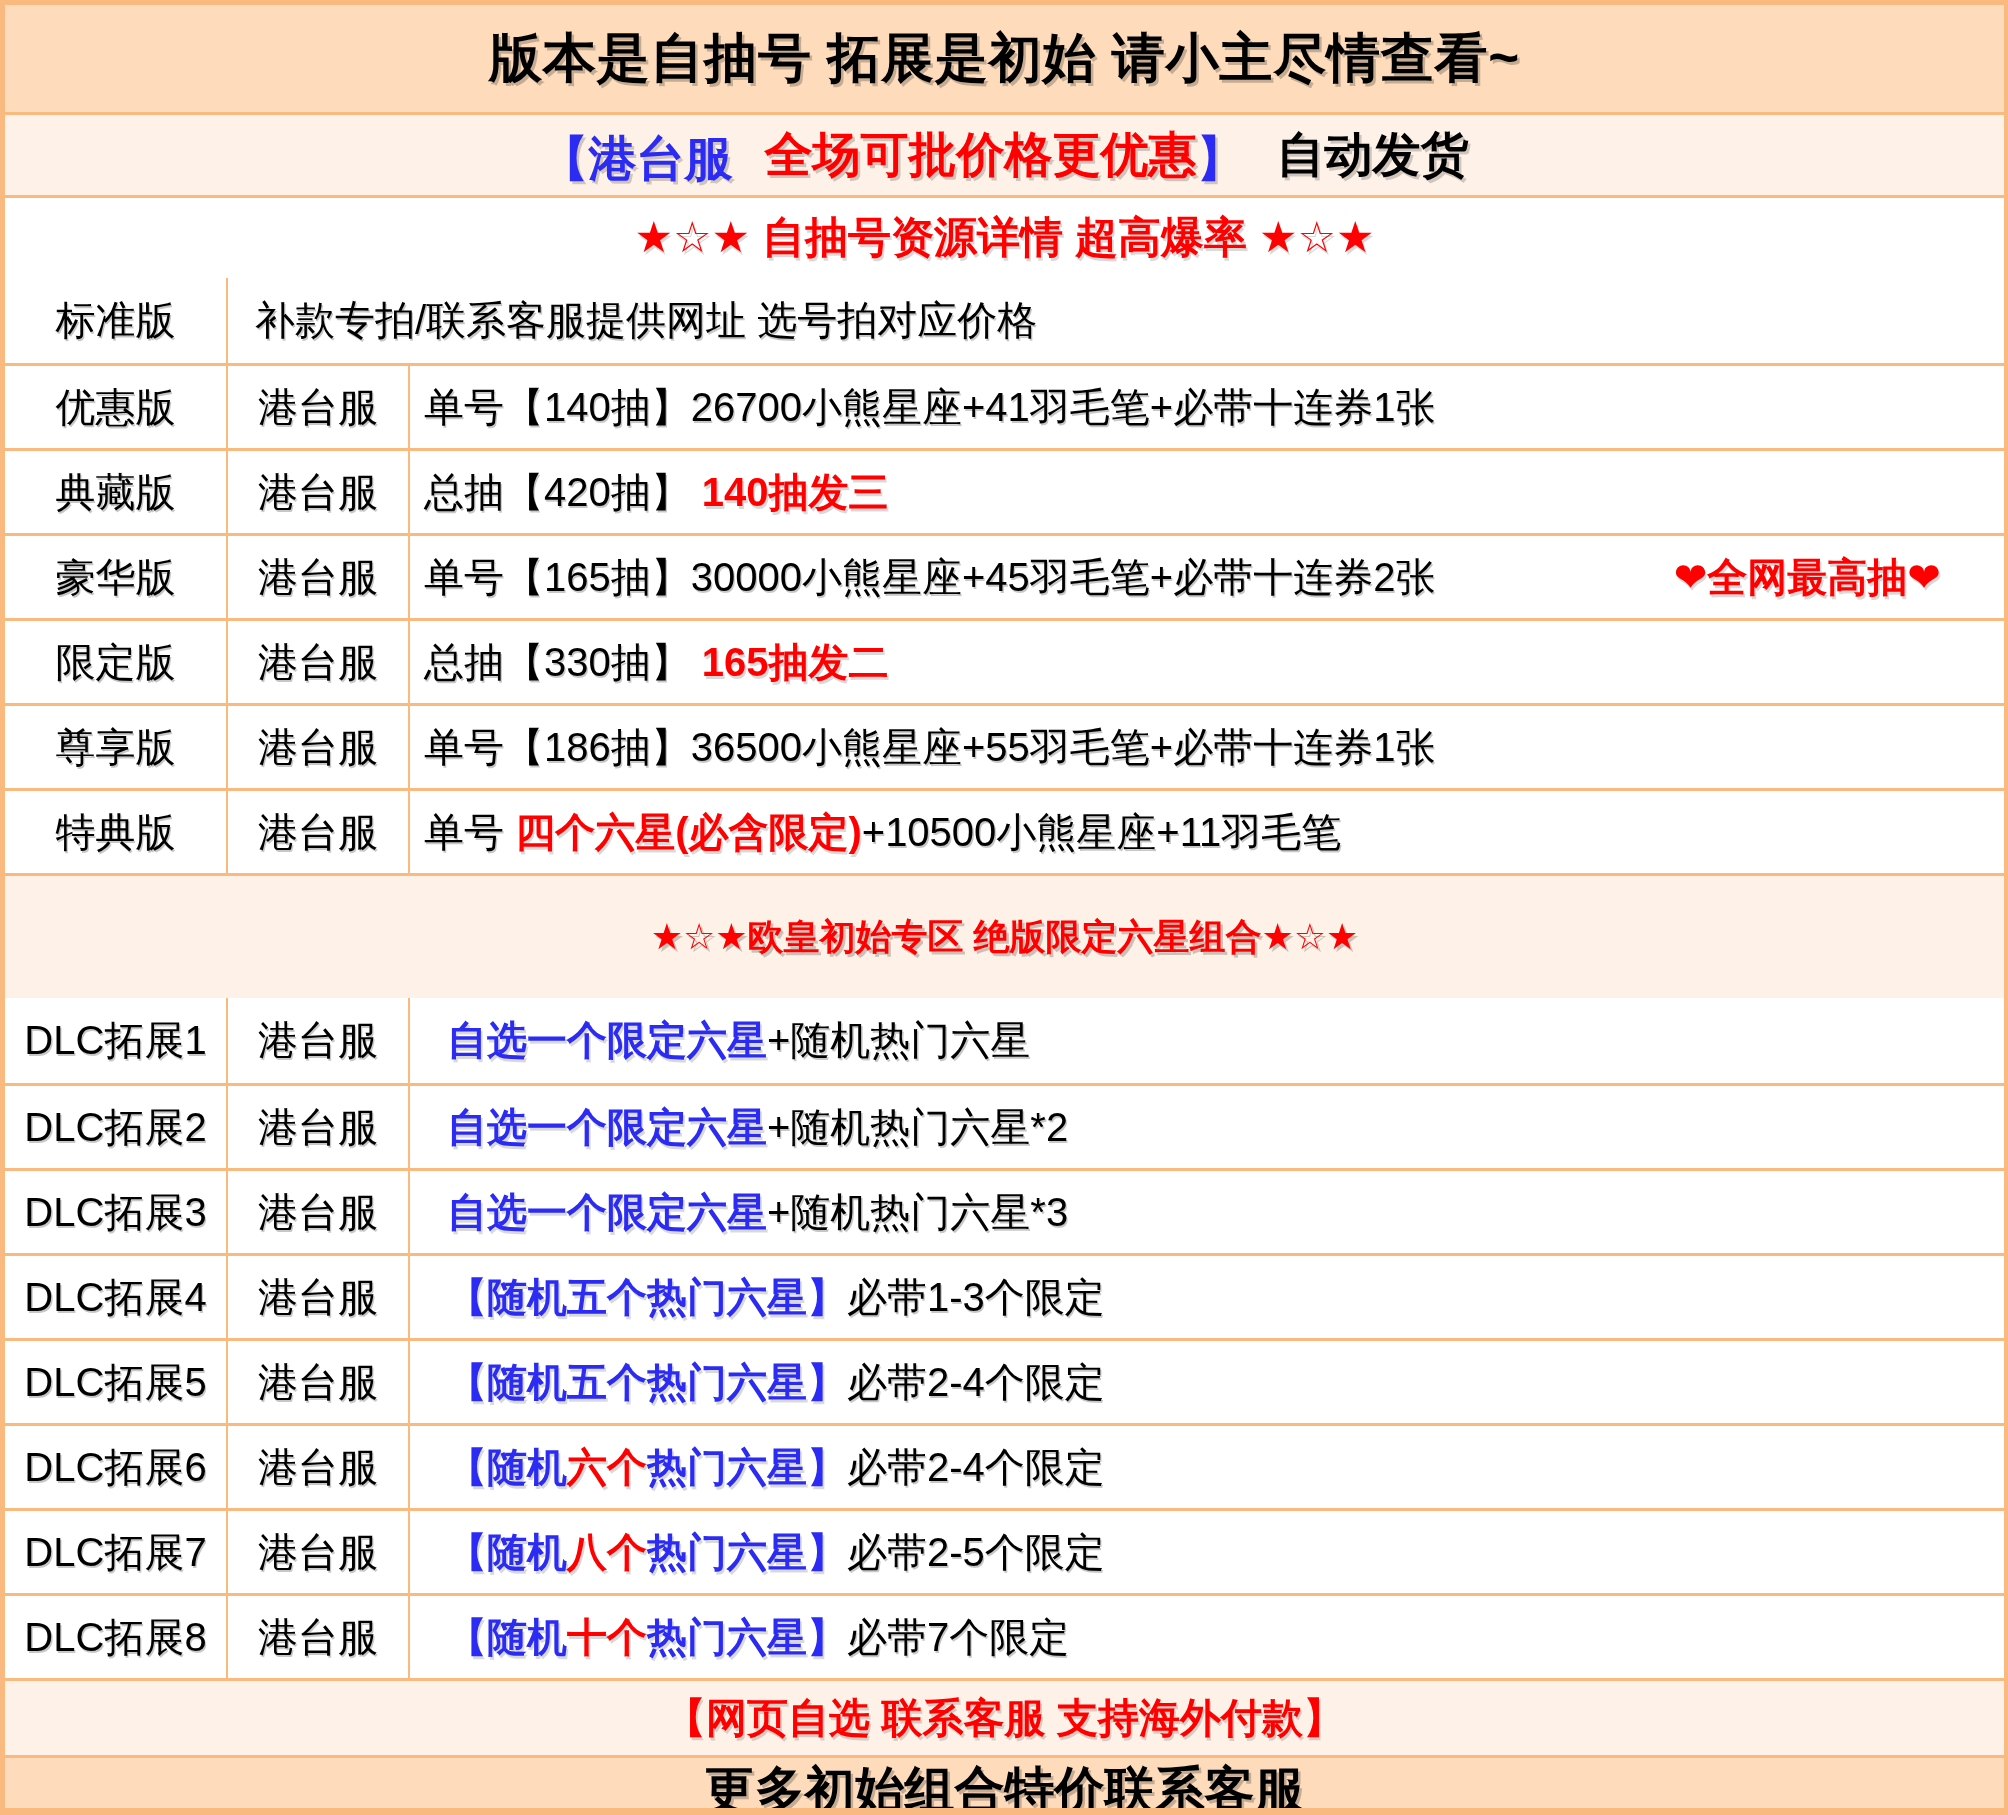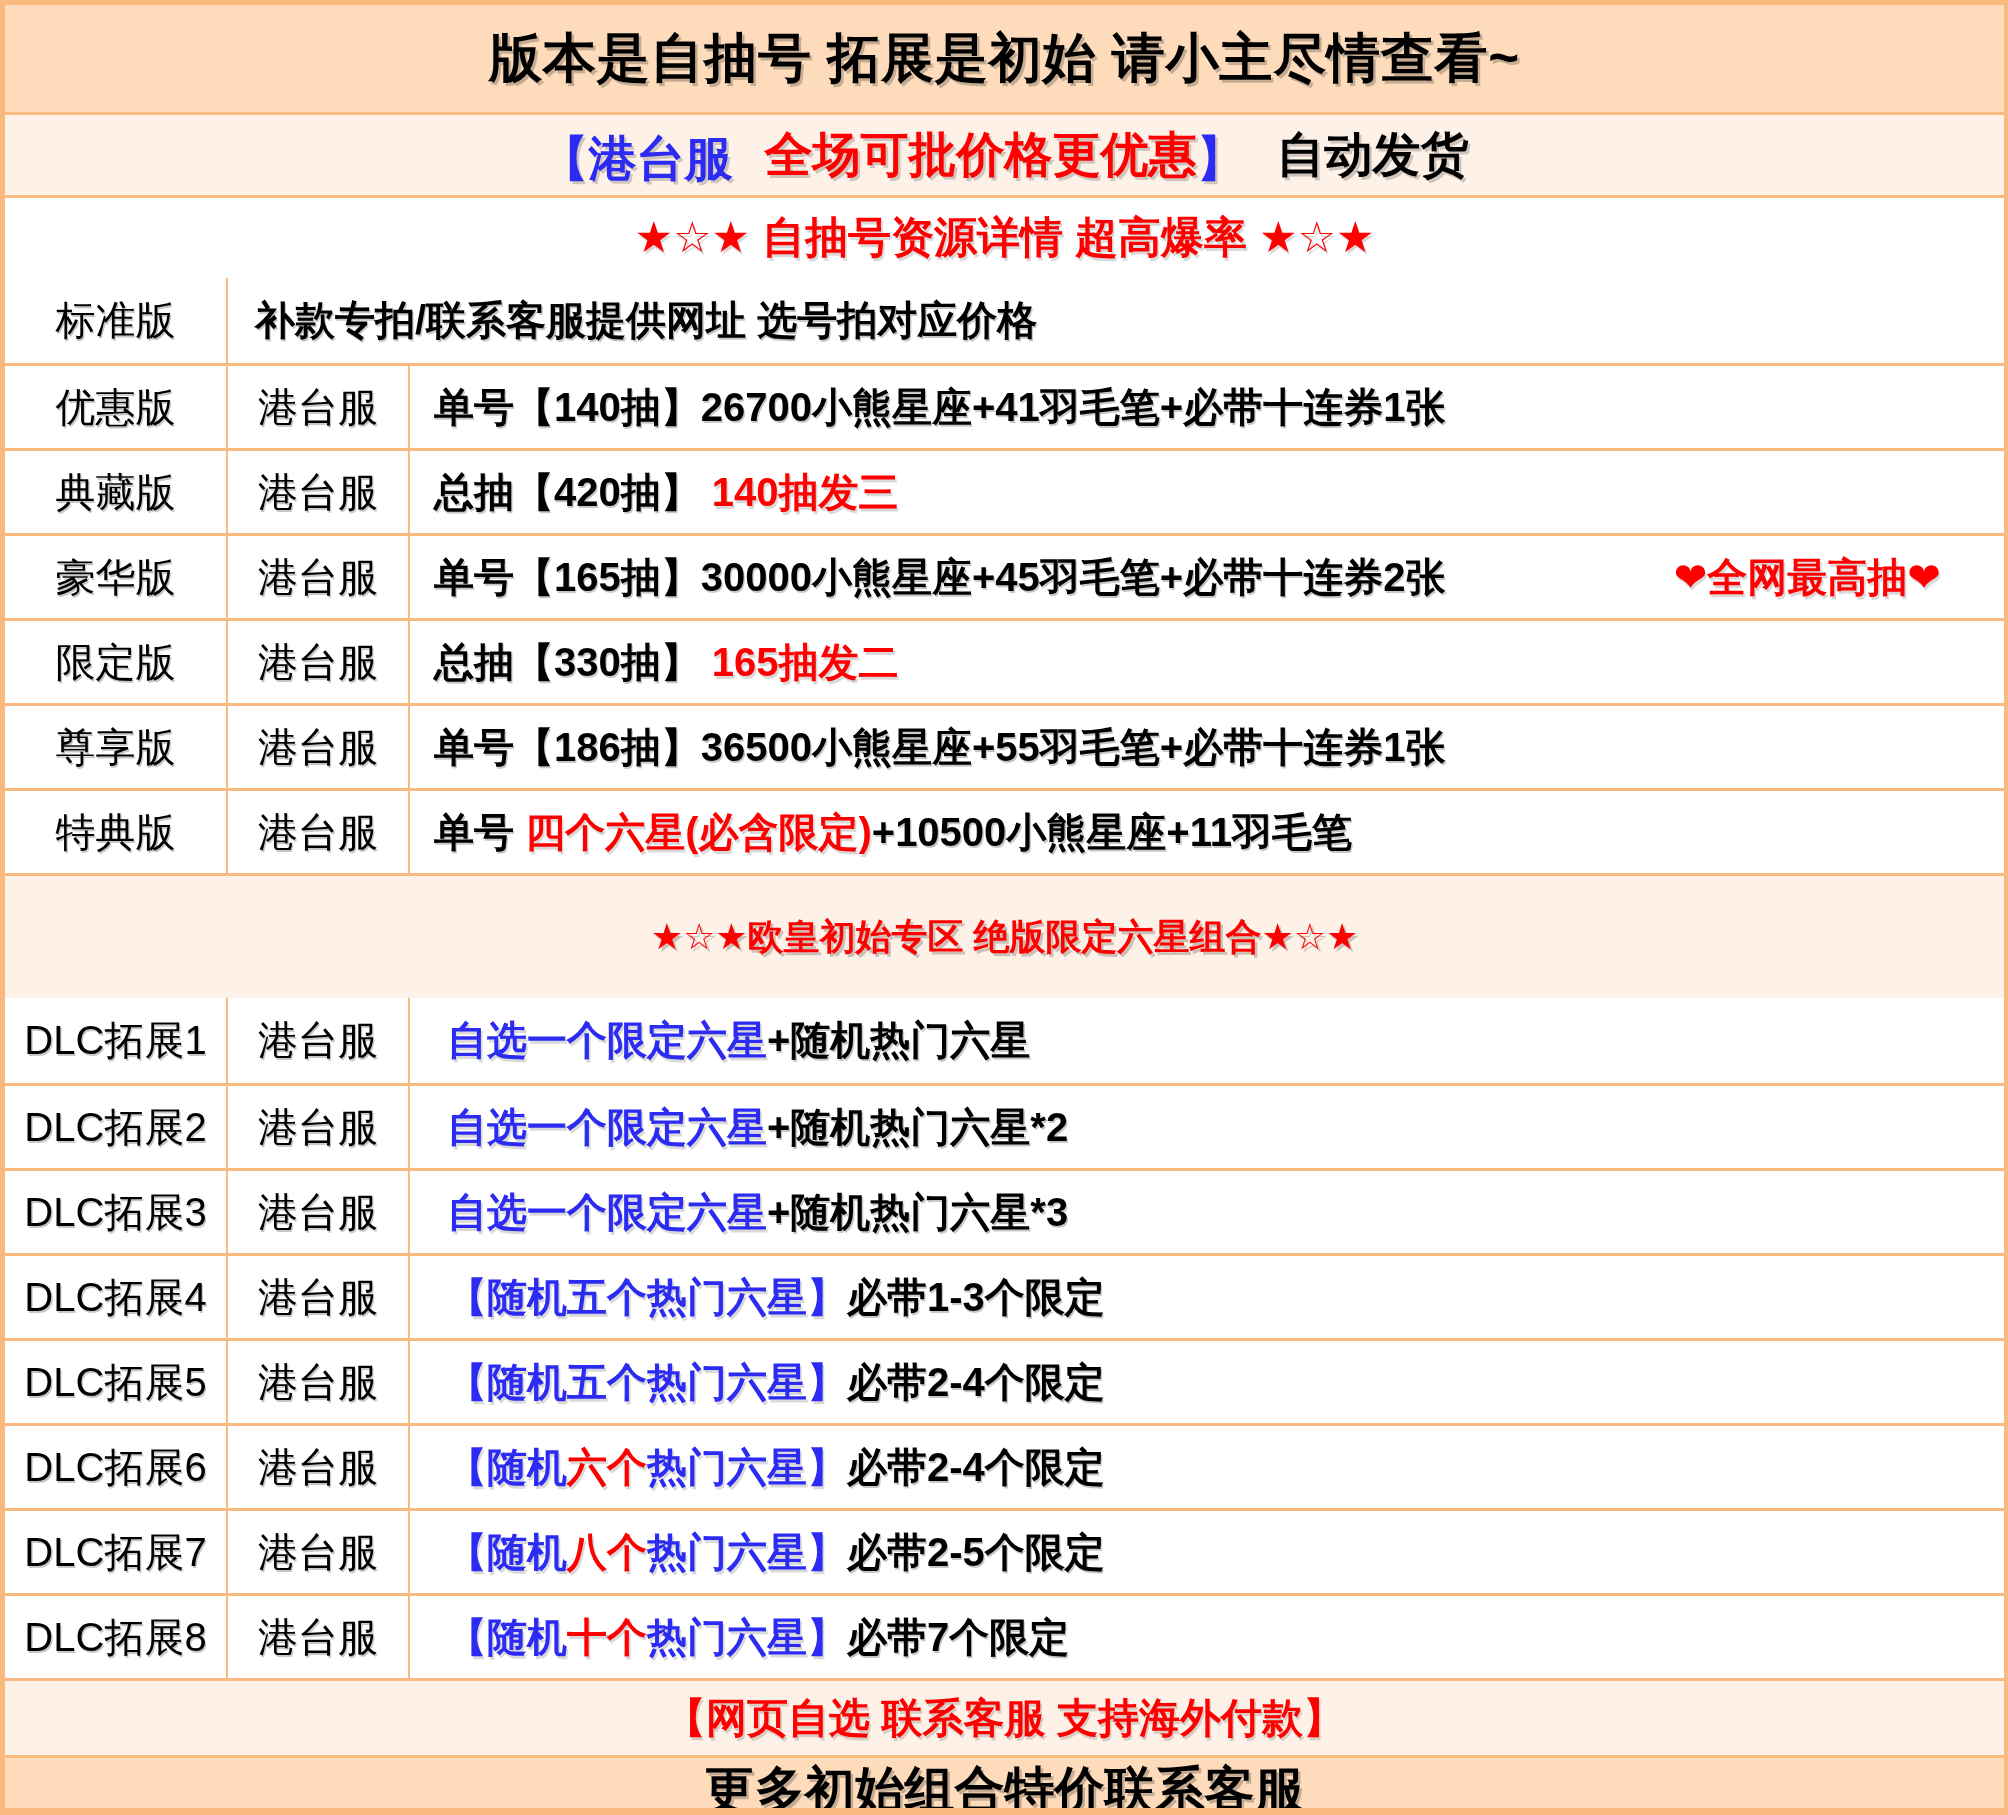--- a/index.html
+++ b/index.html
@@ -26,24 +26,24 @@
              text-shadow:1.7px 2.5px 0 rgba(0,0,0,0.15);}
   .r-footer2{height:68px;background:var(--peach);font-size:50px;font-weight:bold;color:#000;
              text-shadow:2.5px 3.3px 0 rgba(0,0,0,0.22);}
   
   .trow{height:85px;background:#fff;display:grid;grid-template-columns:221px 182px 1fr;align-items:stretch;}
   .trow.merged{grid-template-columns:221px 1fr;}
   .cell{display:flex;align-items:center;box-sizing:border-box;font-size:40px;color:#000;
         font-weight:500;text-shadow:1.3px 2.1px 0 rgba(0,0,0,0.22);}
   .cell.c-version,.cell.c-server{justify-content:center;text-align:center;}
   .cell.c-server{border-left:2.5px solid var(--bd);}
-  .cell.c-desc{border-left:2.5px solid var(--bd);padding-left:24px;padding-right:8.3px;}
+  .cell.c-desc{border-left:2.5px solid var(--bd);padding-left:14px;padding-right:8.3px;}
   .cell.c-desc.merged-desc{padding-left:27px;}
   .dlc .cell.c-desc{padding-left:37px;}
-  .seg-black{color:#000;font-weight:700;}
+  .seg-black{color:#000;font-weight:400;}
   .seg-red{color:var(--red);font-weight:bold;text-shadow:1.7px 2.5px 0 rgba(0,0,0,0.15);}
   .seg-blue{color:var(--blue);font-weight:bold;text-shadow:1.7px 2.5px 0 rgba(0,0,0,0.15);}
   .seg-push{margin-left:auto;padding-right:55px;}
   .txt-blue{color:var(--blue);margin-top:7px;}
   .txt-red{color:var(--red);}
   .txt-black{color:#000;}
   .seg{white-space:pre;}
 </style>
 </head>
 <body>

